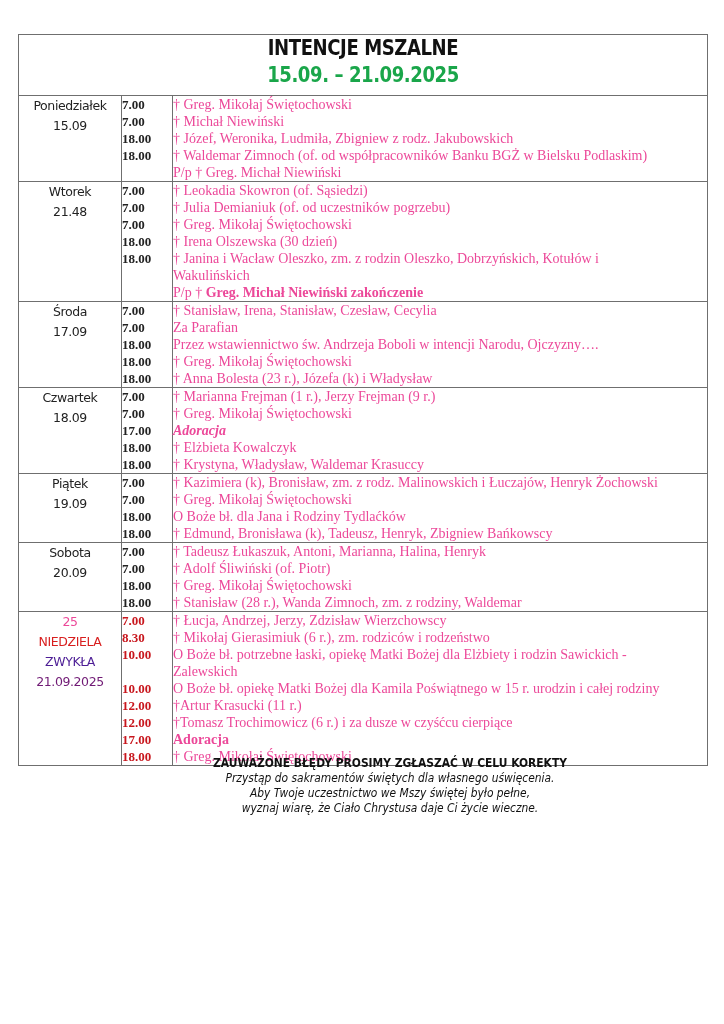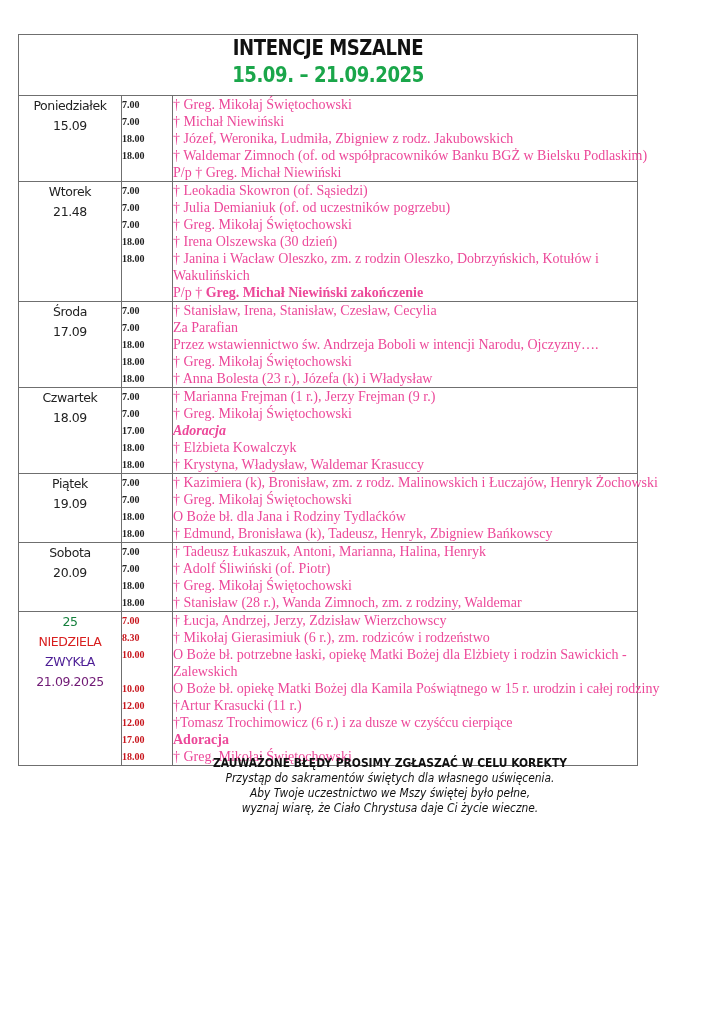--- a/index.html
+++ b/index.html
@@ -1,32 +1,32 @@
 <!DOCTYPE html>
 <html><head>
 <meta charset="utf-8">
 <style>
   html, body { margin: 0; padding: 0; background: #ffffff; }
   body { width: 724px; height: 1024px; position: relative; overflow: hidden; }
   .page { position: absolute; left: 0; top: 0; width: 724px; height: 1024px; background: #fff; }
   table.sched {
-    position: absolute; left: 18px; top: 34px; width: 620px;
+    position: absolute; left: 18px; top: 34px; width: 690px;
     border-collapse: collapse; table-layout: fixed;
   }
   table.sched td { border: 1px solid #6f6f6f; padding: 0; vertical-align: top; }
   td.header { height: 60px; text-align: center; vertical-align: middle; }
   .title { font-family: "DejaVu Sans", sans-serif; font-weight: bold; font-size: 21px; color: #111; line-height: 27px; letter-spacing: -0.5px; transform: scaleX(0.86); }
   .subtitle { font-family: "DejaVu Sans", sans-serif; font-weight: bold; font-size: 21px; color: #1aa64a; line-height: 27px; letter-spacing: -0.5px; transform: scaleX(0.86); }
   td.day { width: 102px; text-align: center; padding-top: 2px; }
   td.times { width: 50px; padding-left: 6px; }
   td.ints { padding-left: 6px; }
   .dayname, .daydate { font-family: "DejaVu Sans", sans-serif; font-weight: normal; font-size: 12.5px; line-height: 20px; color: #222; letter-spacing: -0.4px; }
   .day.sunday .dayname { color: #d81e1e; line-height: 20px; }
   .day.sunday .daydate { color: #701a75; }
-  .t { font-family: "Liberation Serif", serif; font-weight: bold; font-size: 10px; line-height: 17px; color: #222; height: 17px; }
+  .t { font-family: "Liberation Serif", serif; font-weight: bold; font-size: 13px; line-height: 17px; color: #222; height: 17px; }
   .t.red { color: #c8161d; }
   .i { font-family: Liberation Serif, serif; font-size: 14px; line-height: 17px; color: #ec4899; white-space: nowrap; }
   .i.bold { font-weight: bold; }
   .i.bolditalic { font-weight: bold; font-style: italic; }
   .footer { position: absolute; left: 0; top: 756px; width: 724px; text-align: center; margin-left: 28px; }
   .notice { font-family: "DejaVu Sans", sans-serif; font-weight: bold; font-size: 11.5px; line-height: 15px; color: #111; transform: scaleX(0.93); }
   .quote { font-family: "DejaVu Sans", sans-serif; font-style: italic; font-size: 11.5px; line-height: 15px; color: #111; transform: scaleX(0.93); }
 </style>
 </head>
 <body>
@@ -167,21 +167,21 @@
         <td class="ints">
           <div class="i">† Tadeusz Łukaszuk, Antoni, Marianna, Halina, Henryk</div>
           <div class="i">† Adolf Śliwiński (of. Piotr)</div>
           <div class="i">† Greg. Mikołaj Świętochowski</div>
           <div class="i">† Stanisław (28 r.), Wanda Zimnoch, zm. z rodziny, Waldemar</div>
         </td>
       </tr>
 
       <tr>
         <td class="day sunday">
-          <div class="dayname" style="color: #15803d;">25</div>
+          <div class="dayname" style="color: #ec4899;">25</div>
           <div class="dayname" style="color: rgb(216, 30, 30);">NIEDZIELA</div>
           <div class="dayname" style="color: #4c1d95;">ZWYKŁA</div>
           <div class="daydate">21.09.2025</div>
         </td>
         <td class="times">
           <div class="t red">7.00</div>
           <div class="t red">8.30</div>
           <div class="t red">10.00</div>
           <div class="t red">&nbsp;</div>
           <div class="t red">10.00</div>

